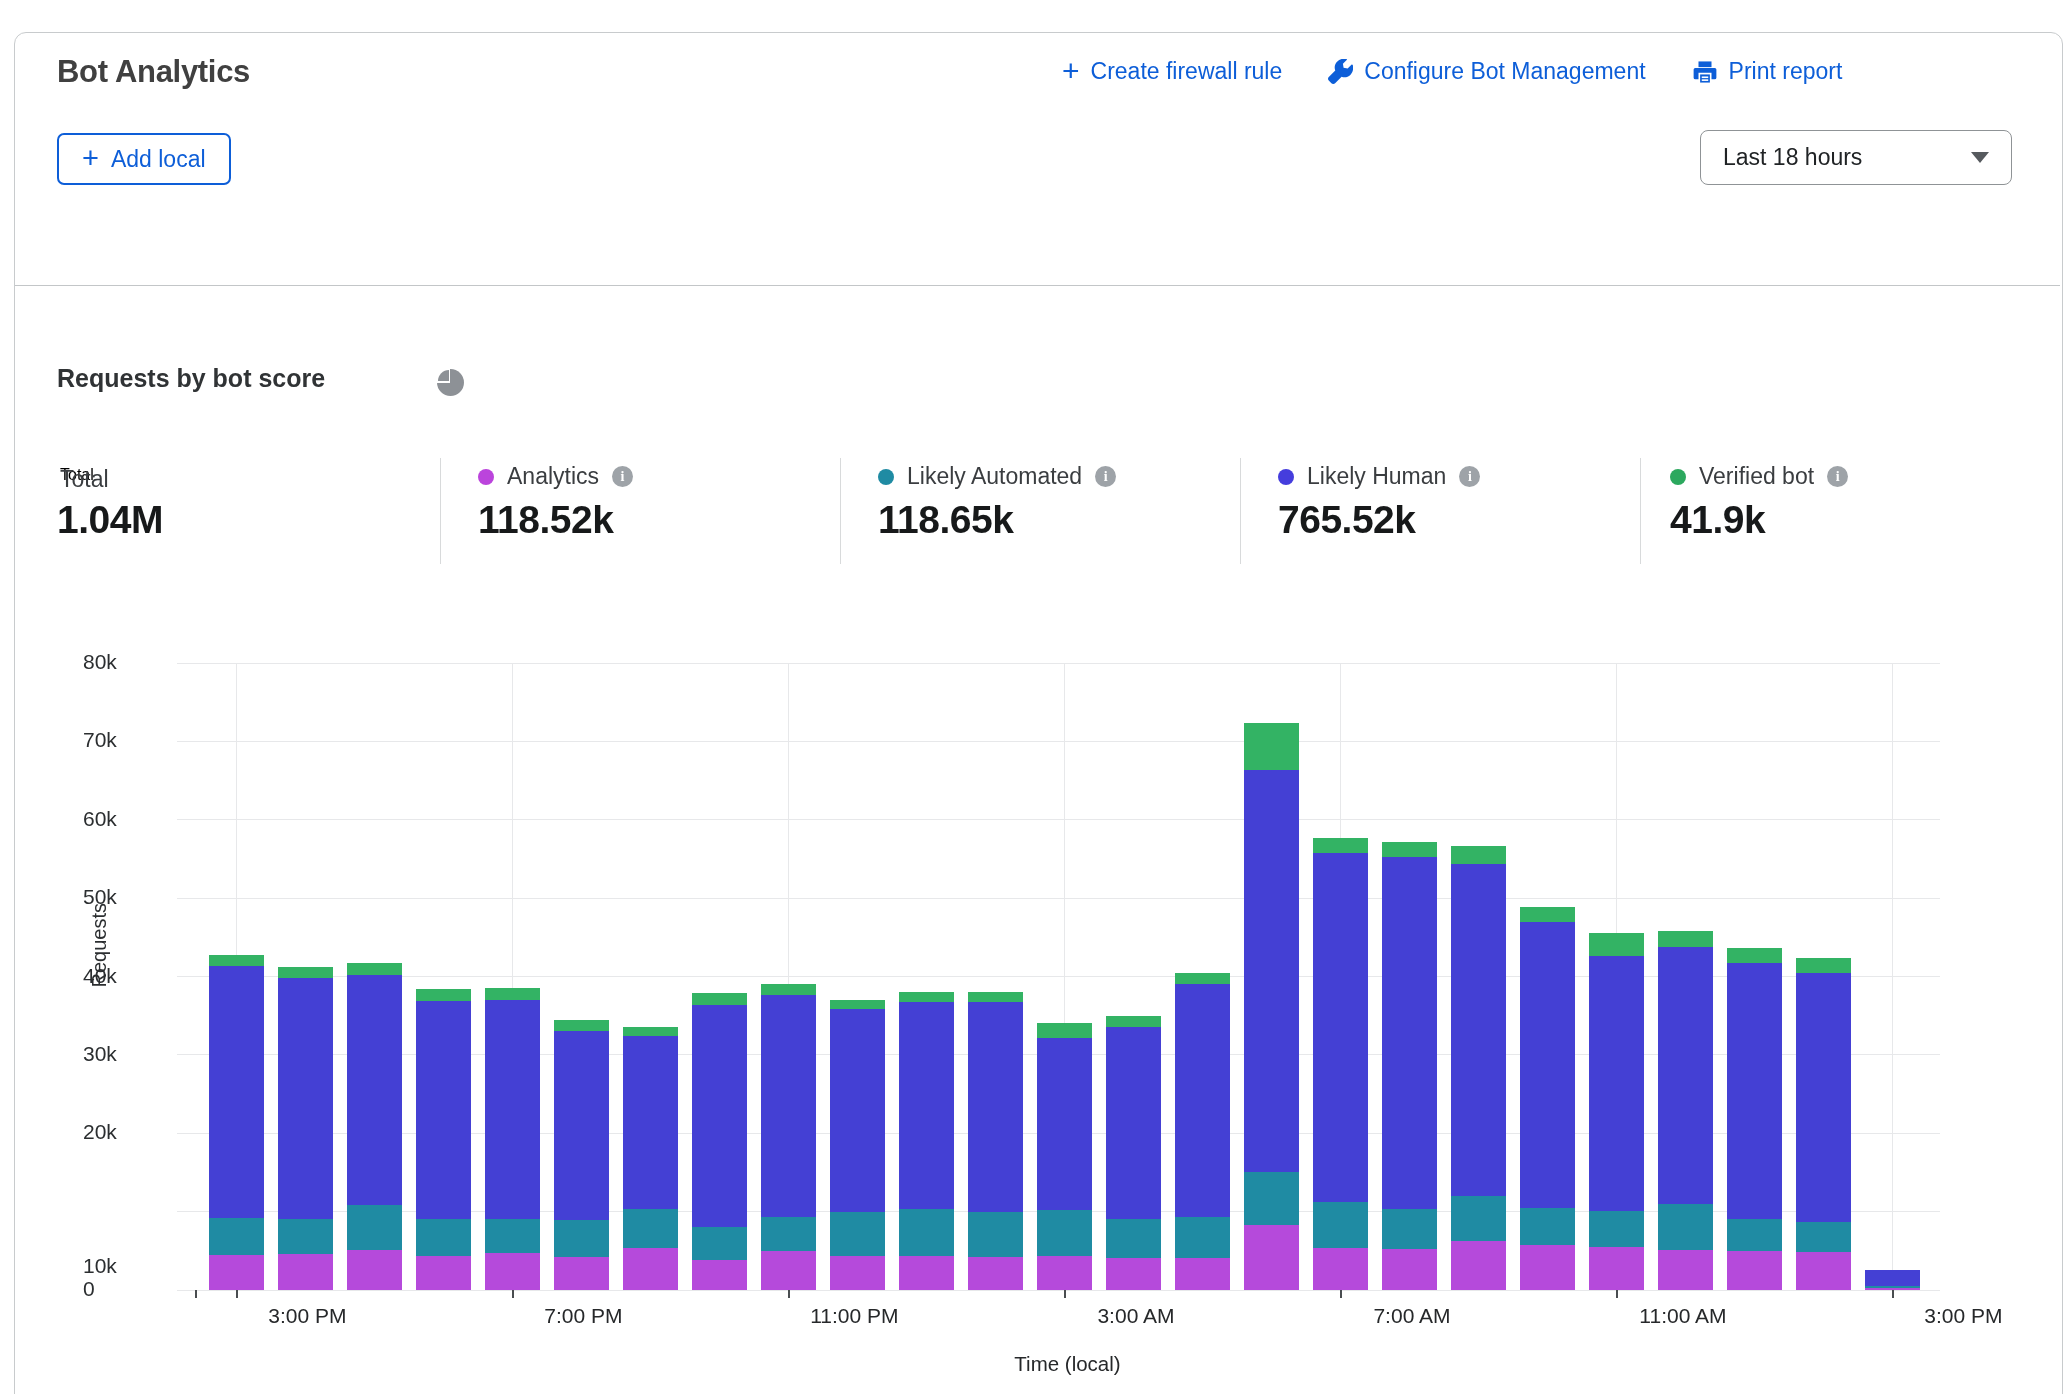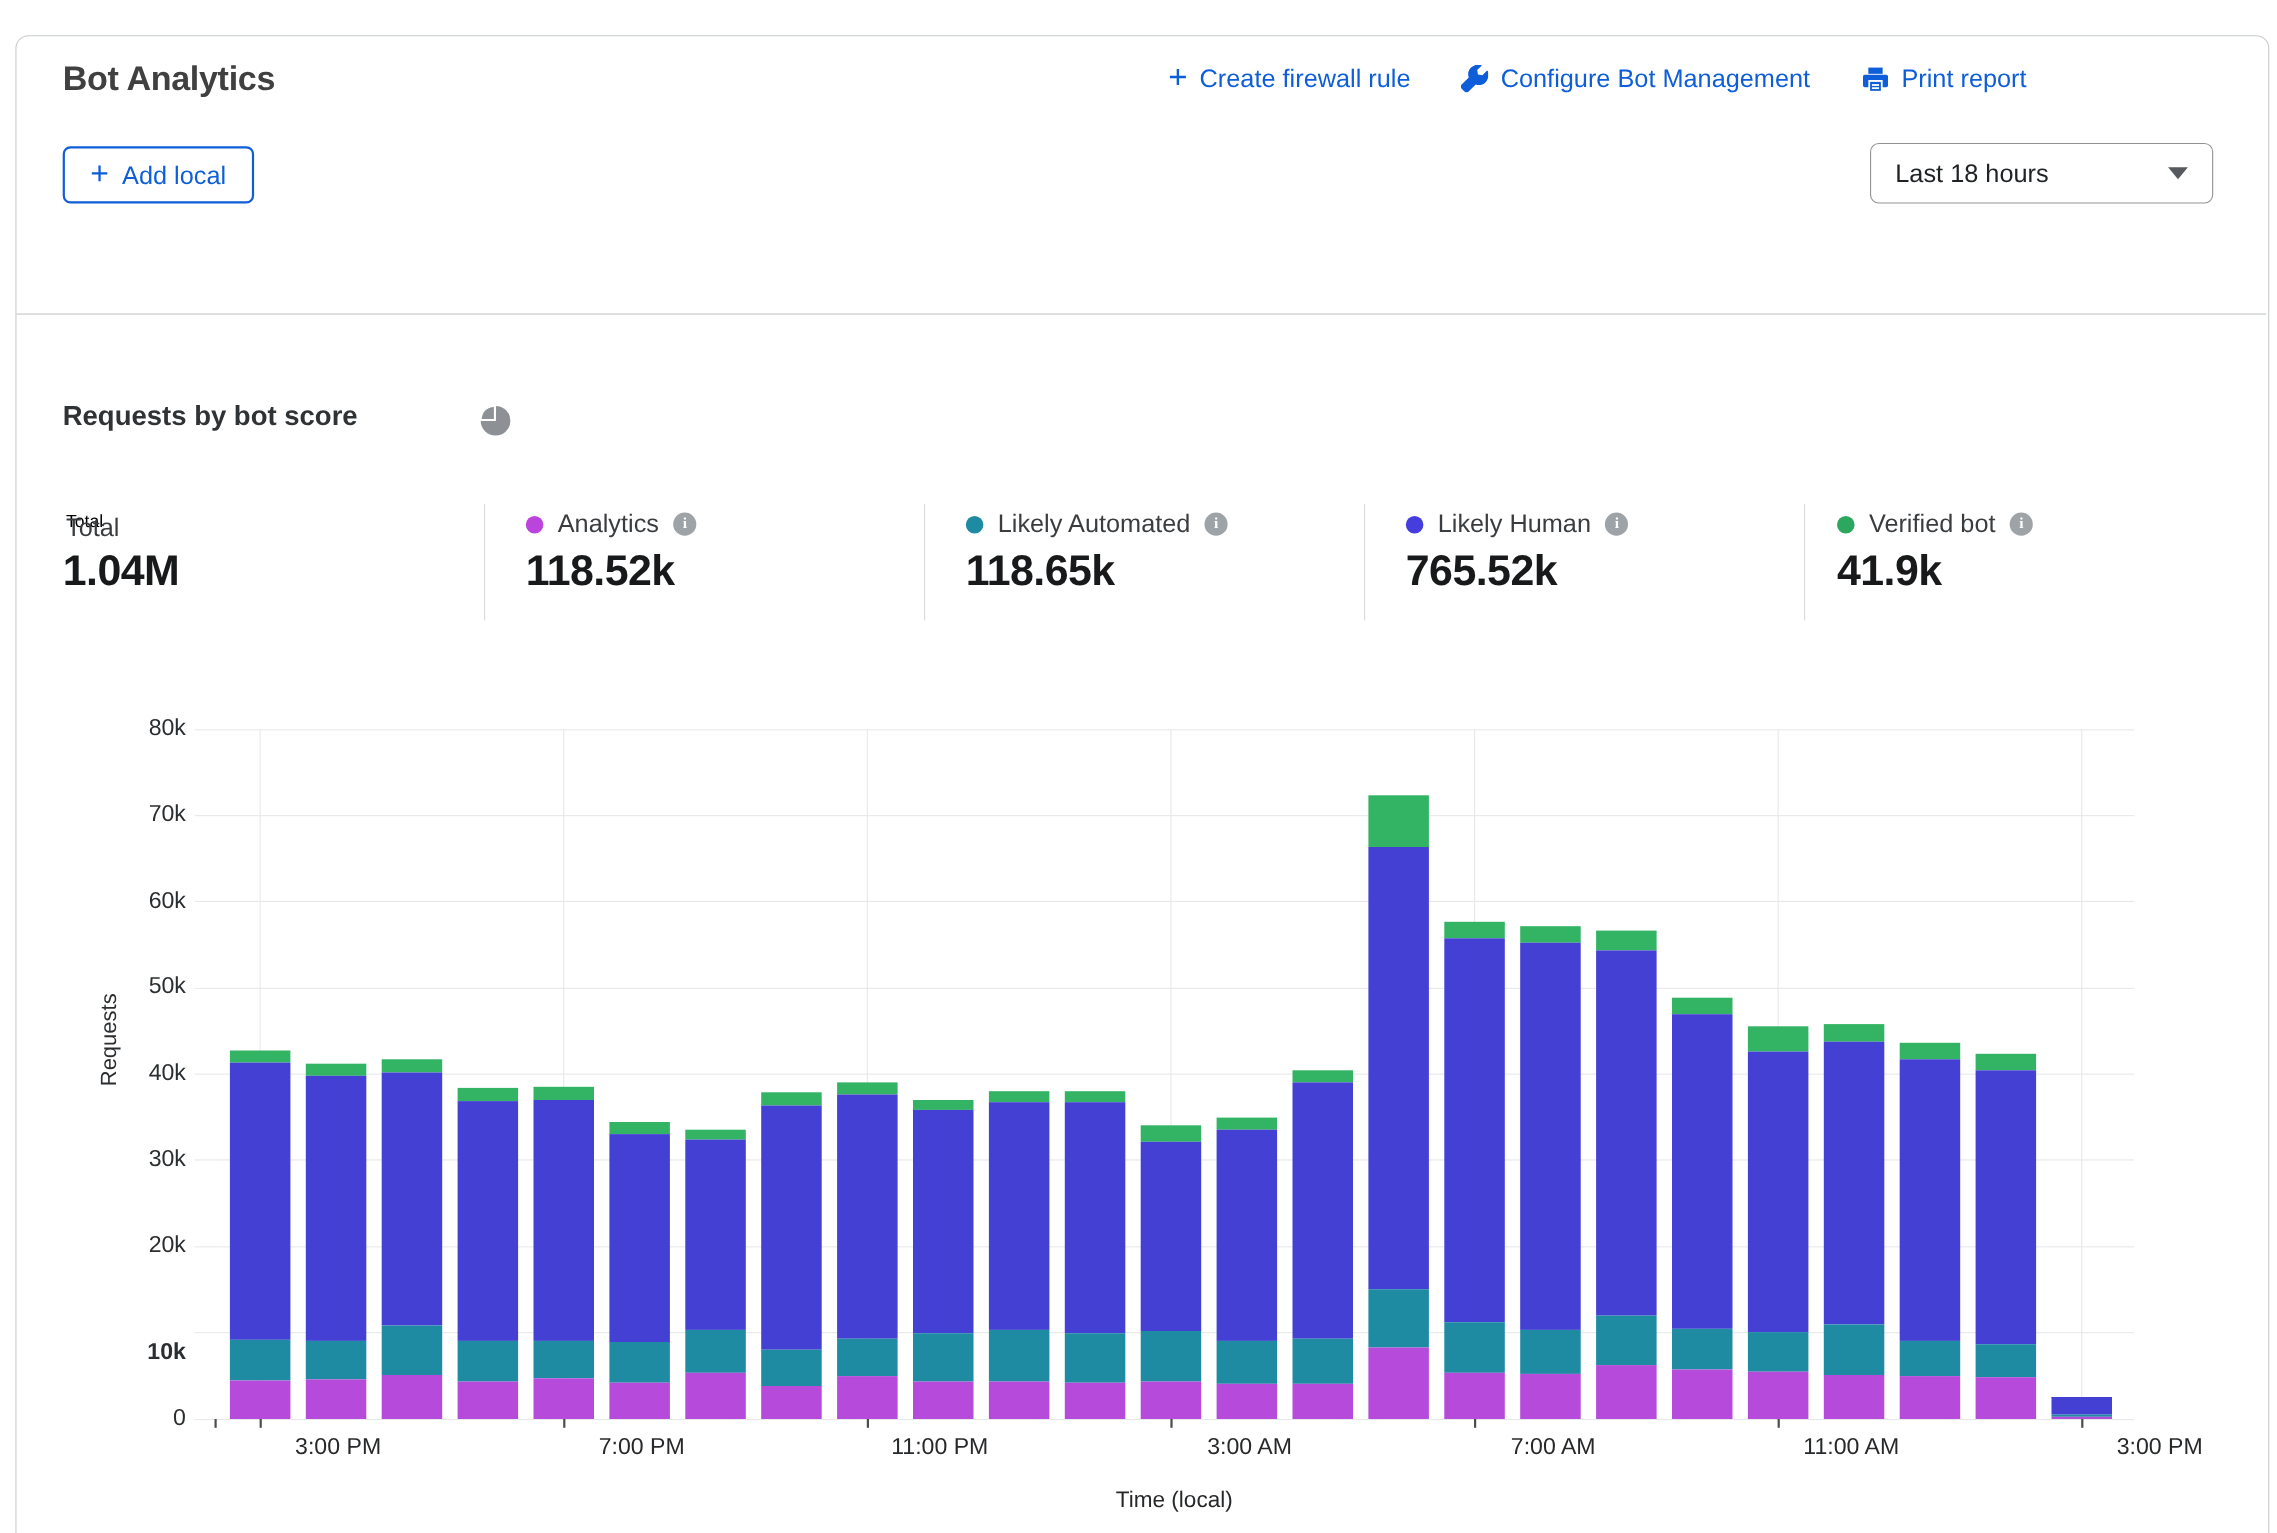--- a/index.html
+++ b/index.html
@@ -56,21 +56,21 @@
   .legend-row{display:inline-flex;align-items:center;gap:13px;}
   .dot{width:16px;height:16px;border-radius:50%;}
   .info-icon{width:21px;height:21px;border-radius:50%;background:#9ea3a8;color:#fff;
     display:inline-flex;align-items:center;justify-content:center;
     font-size:14px;font-weight:700;font-family:"Liberation Serif",serif;cursor:pointer;}
   .stat-divider{width:1px;height:106px;background:#d8dadb;top:458px;}
 
   
   .gridline-h{position:absolute;left:0;height:1px;background:#e7e8ea;width:100%;}
   .gridline-v{position:absolute;top:0;width:1px;background:#e7e8ea;height:100%;}
-  .ytick{position:absolute;left:83px;width:86px;text-align:right;font-size:21px;color:#2b2e30;}
+  .ytick{position:absolute;left:83px;width:86px;text-align:left;font-size:21px;color:#2b2e30;}
   .xtick-label{position:absolute;width:220px;text-align:right;font-size:21px;color:#26282a;top:1304px;}
   .tickmark{position:absolute;width:2px;height:8px;background:#4a4d50;}
   .y-axis-title{left:88px;top:903px;writing-mode:vertical-rl;transform:rotate(180deg);
     font-size:20px;color:#2b2e30;}
   .x-axis-title{left:195px;top:1352px;width:1745px;text-align:center;font-size:20.5px;color:#26282a;}
   .bar{position:absolute;bottom:0;display:flex;flex-direction:column;justify-content:flex-end;}
   .bar .seg{width:100%;}
 </style>
 </head>
 <body>
@@ -329,21 +329,21 @@
     </div>
   </div>
 <div id="y-ticks">
     <div class="abs ytick" style="top: 650px;">80k</div>
     <div class="abs ytick" style="top: 728.375px;">70k</div>
     <div class="abs ytick" style="top: 806.75px;">60k</div>
     <div class="abs ytick" style="top: 885.125px;">50k</div>
     <div class="abs ytick" style="top: 963.5px;">40k</div>
     <div class="abs ytick" style="top: 1041.88px;">30k</div>
     <div class="abs ytick" style="top: 1120.25px;">20k</div>
-    <div class="abs ytick" style="top: 1217px; font-weight: bold;">10k</div>
+    <div class="abs ytick" style="top: 1254px;">10k</div>
     <div class="abs ytick" style="top: 1277px;">0</div>
   </div>
 <div id="x-ticks">
     <div class="abs tickmark" style="left: 195px; top: 1290px;"></div>
     <div class="abs tickmark" style="left: 235.5px; top: 1290px;"></div>
     <div class="xtick-label" style="left: 126.5px;">3:00 PM</div>
     <div class="abs tickmark" style="left: 511.5px; top: 1290px;"></div>
     <div class="xtick-label" style="left: 402.5px;">7:00 PM</div>
     <div class="abs tickmark" style="left: 787.5px; top: 1290px;"></div>
     <div class="xtick-label" style="left: 678.5px;">11:00 PM</div>

